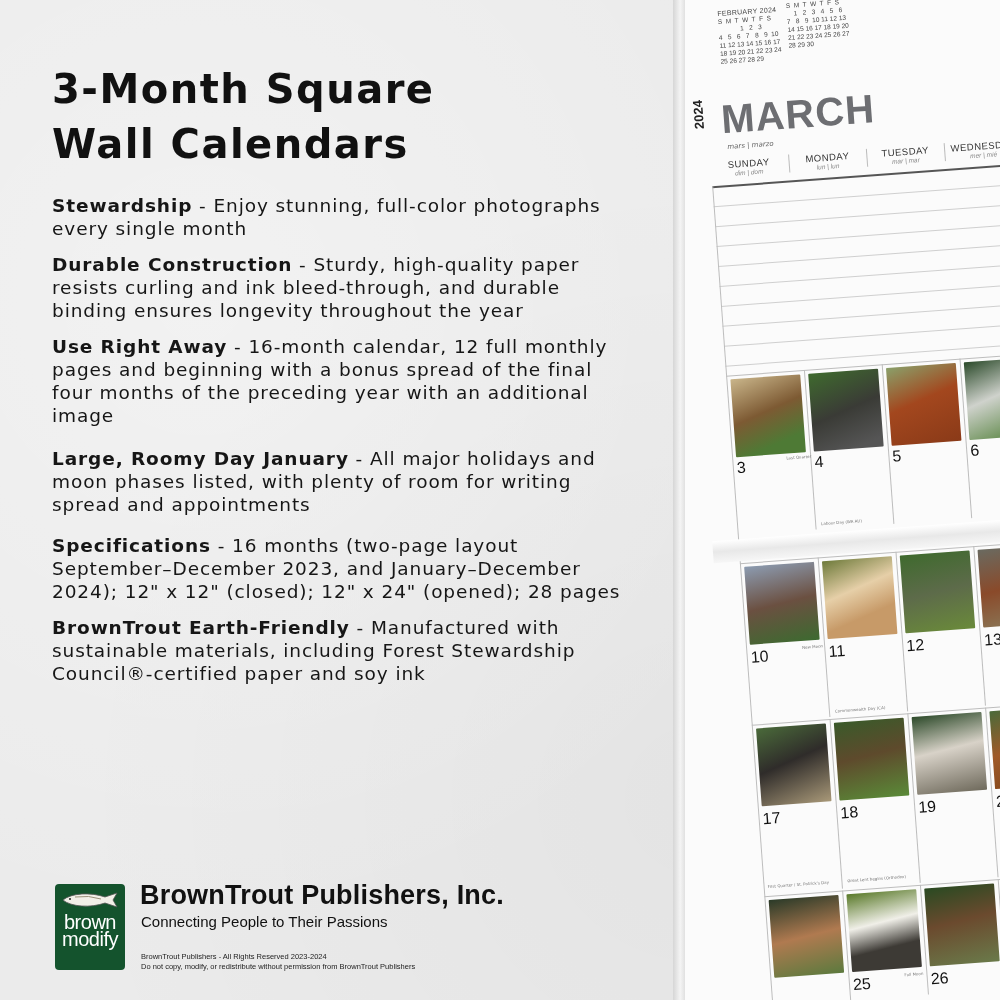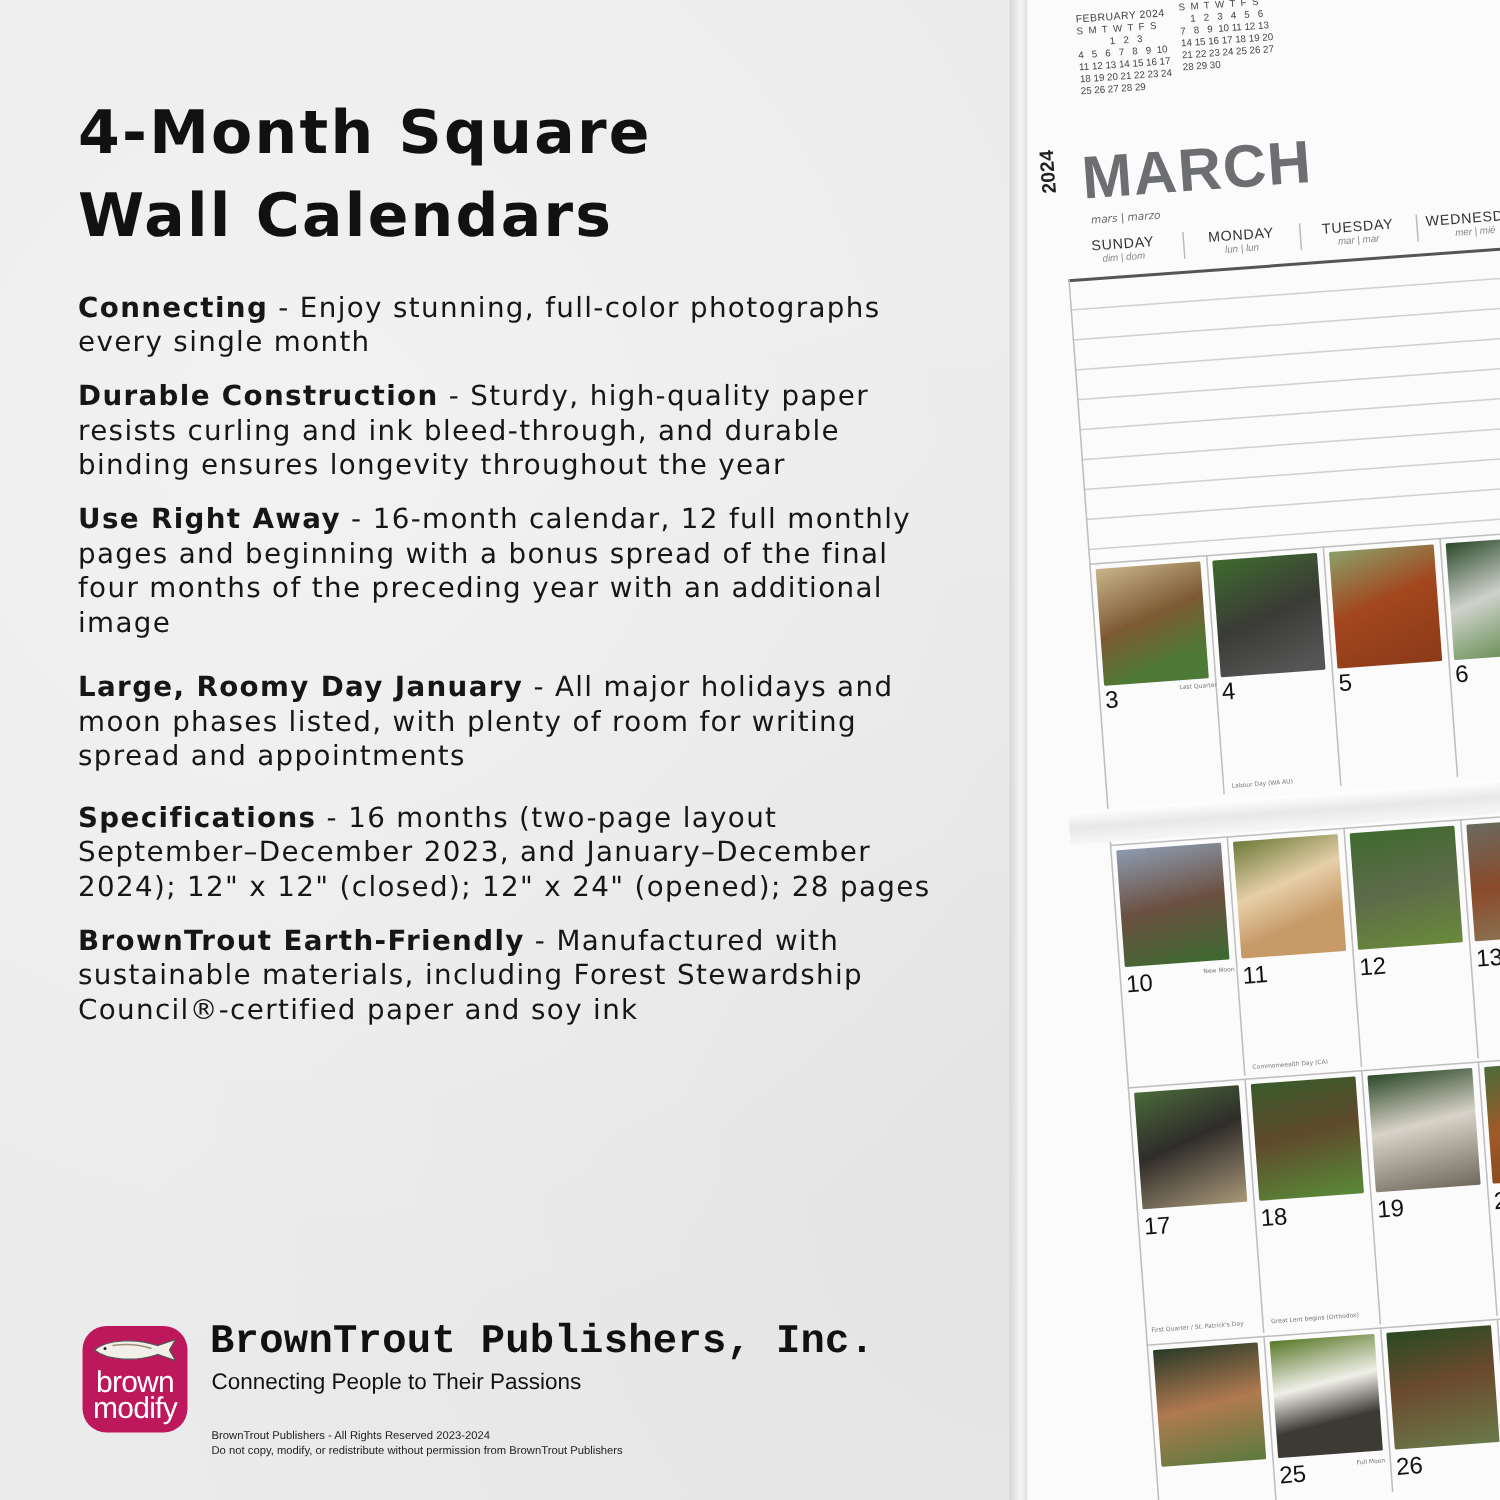--- a/index.html
+++ b/index.html
@@ -25,31 +25,31 @@
     }
     .features { margin-top: 22px; }
     .feature {
       font-size: 18.5px; line-height: 23px; letter-spacing: 0.9px;
       margin: 0 0 13px 0; color: #161616;
     }
     .feature b { font-weight: bold; }
     
     .brand { position: absolute; left: 55px; top: 884px; width: 560px; height: 80px; }
     .logo {
-      position: absolute; left: 0; top: 0; width: 70px; height: 71px;
-      background: #be185d; border-radius: 16px; overflow: hidden;
+      position: absolute; left: 0; top: 0; width: 70px; height: 86px;
+      background: #14532d; border-radius: 4px; overflow: hidden;
     }
     .logo svg { position: absolute; left: 6px; top: 6px; }
     .logo .word {
       position: absolute; left: 0; width: 70px; text-align: center;
       color: #fff; font-family: "Liberation Sans", sans-serif; font-size: 20px; line-height: 17px;
       letter-spacing: -0.5px;
     }
     .brand-name {
-      position: absolute; left: 85px; top: -4px; font-family: Liberation Mono, monospace;
+      position: absolute; left: 85px; top: -4px; font-family: Liberation Sans, sans-serif;
       font-weight: bold; font-size: 27px; color: #111; letter-spacing: 0.2px; white-space: nowrap;
     }
     .brand-tag {
       position: absolute; left: 86px; top: 29px; font-family: "Liberation Sans", sans-serif;
       font-size: 15px; color: #111; white-space: nowrap;
     }
     .brand-fine {
       position: absolute; left: 86px; top: 52px; font-family: "Liberation Sans", sans-serif;
       font-size: 7.5px; line-height: 10px; color: #222; white-space: nowrap; margin-top: 16px;
     }
@@ -97,25 +97,25 @@
       background: linear-gradient(180deg, #ffffff, #e8e8e8 50%, #f6f6f6);
     }
   </style>
 </head>
 <body>
 
 <div class="bg-texture"></div>
 
 <div class="left">
   <h1 class="title">
-    <span>4-Month Square</span><br>
+    <span>3-Month Square</span><br>
     <span>Wall Calendars</span>
   </h1>
   <div class="features">
-    <p class="feature"><b>Connecting</b><span> - Enjoy stunning, full-color photographs every single month</span></p>
+    <p class="feature"><b>Stewardship</b><span> - Enjoy stunning, full-color photographs every single month</span></p>
     <p class="feature"><b>Durable Construction</b><span> - Sturdy, high-quality paper resists curling and ink bleed-through, and durable binding ensures longevity throughout the year</span></p>
     <p class="feature" style="margin-bottom:20px"><b>Use Right Away</b><span> - 16-month calendar, 12 full monthly pages and beginning with a bonus spread of the final four months of the preceding year with an additional image</span></p>
     <p class="feature" style="margin-bottom:18px"><b>Large, Roomy Day January</b><span> - All major holidays and moon phases listed, with plenty of room for writing spread and appointments</span></p>
     <p class="feature"><b>Specifications</b><span> - 16 months (two-page layout September–December 2023, and January–December 2024); 12" x 12" (closed); 12" x 24" (opened); 28 pages</span></p>
     <p class="feature"><b>BrownTrout Earth-Friendly</b><span> - Manufactured with sustainable materials, including Forest Stewardship Council®-certified paper and soy ink</span></p>
   </div>
 </div>
 
 <div class="brand">
   <div class="logo">

